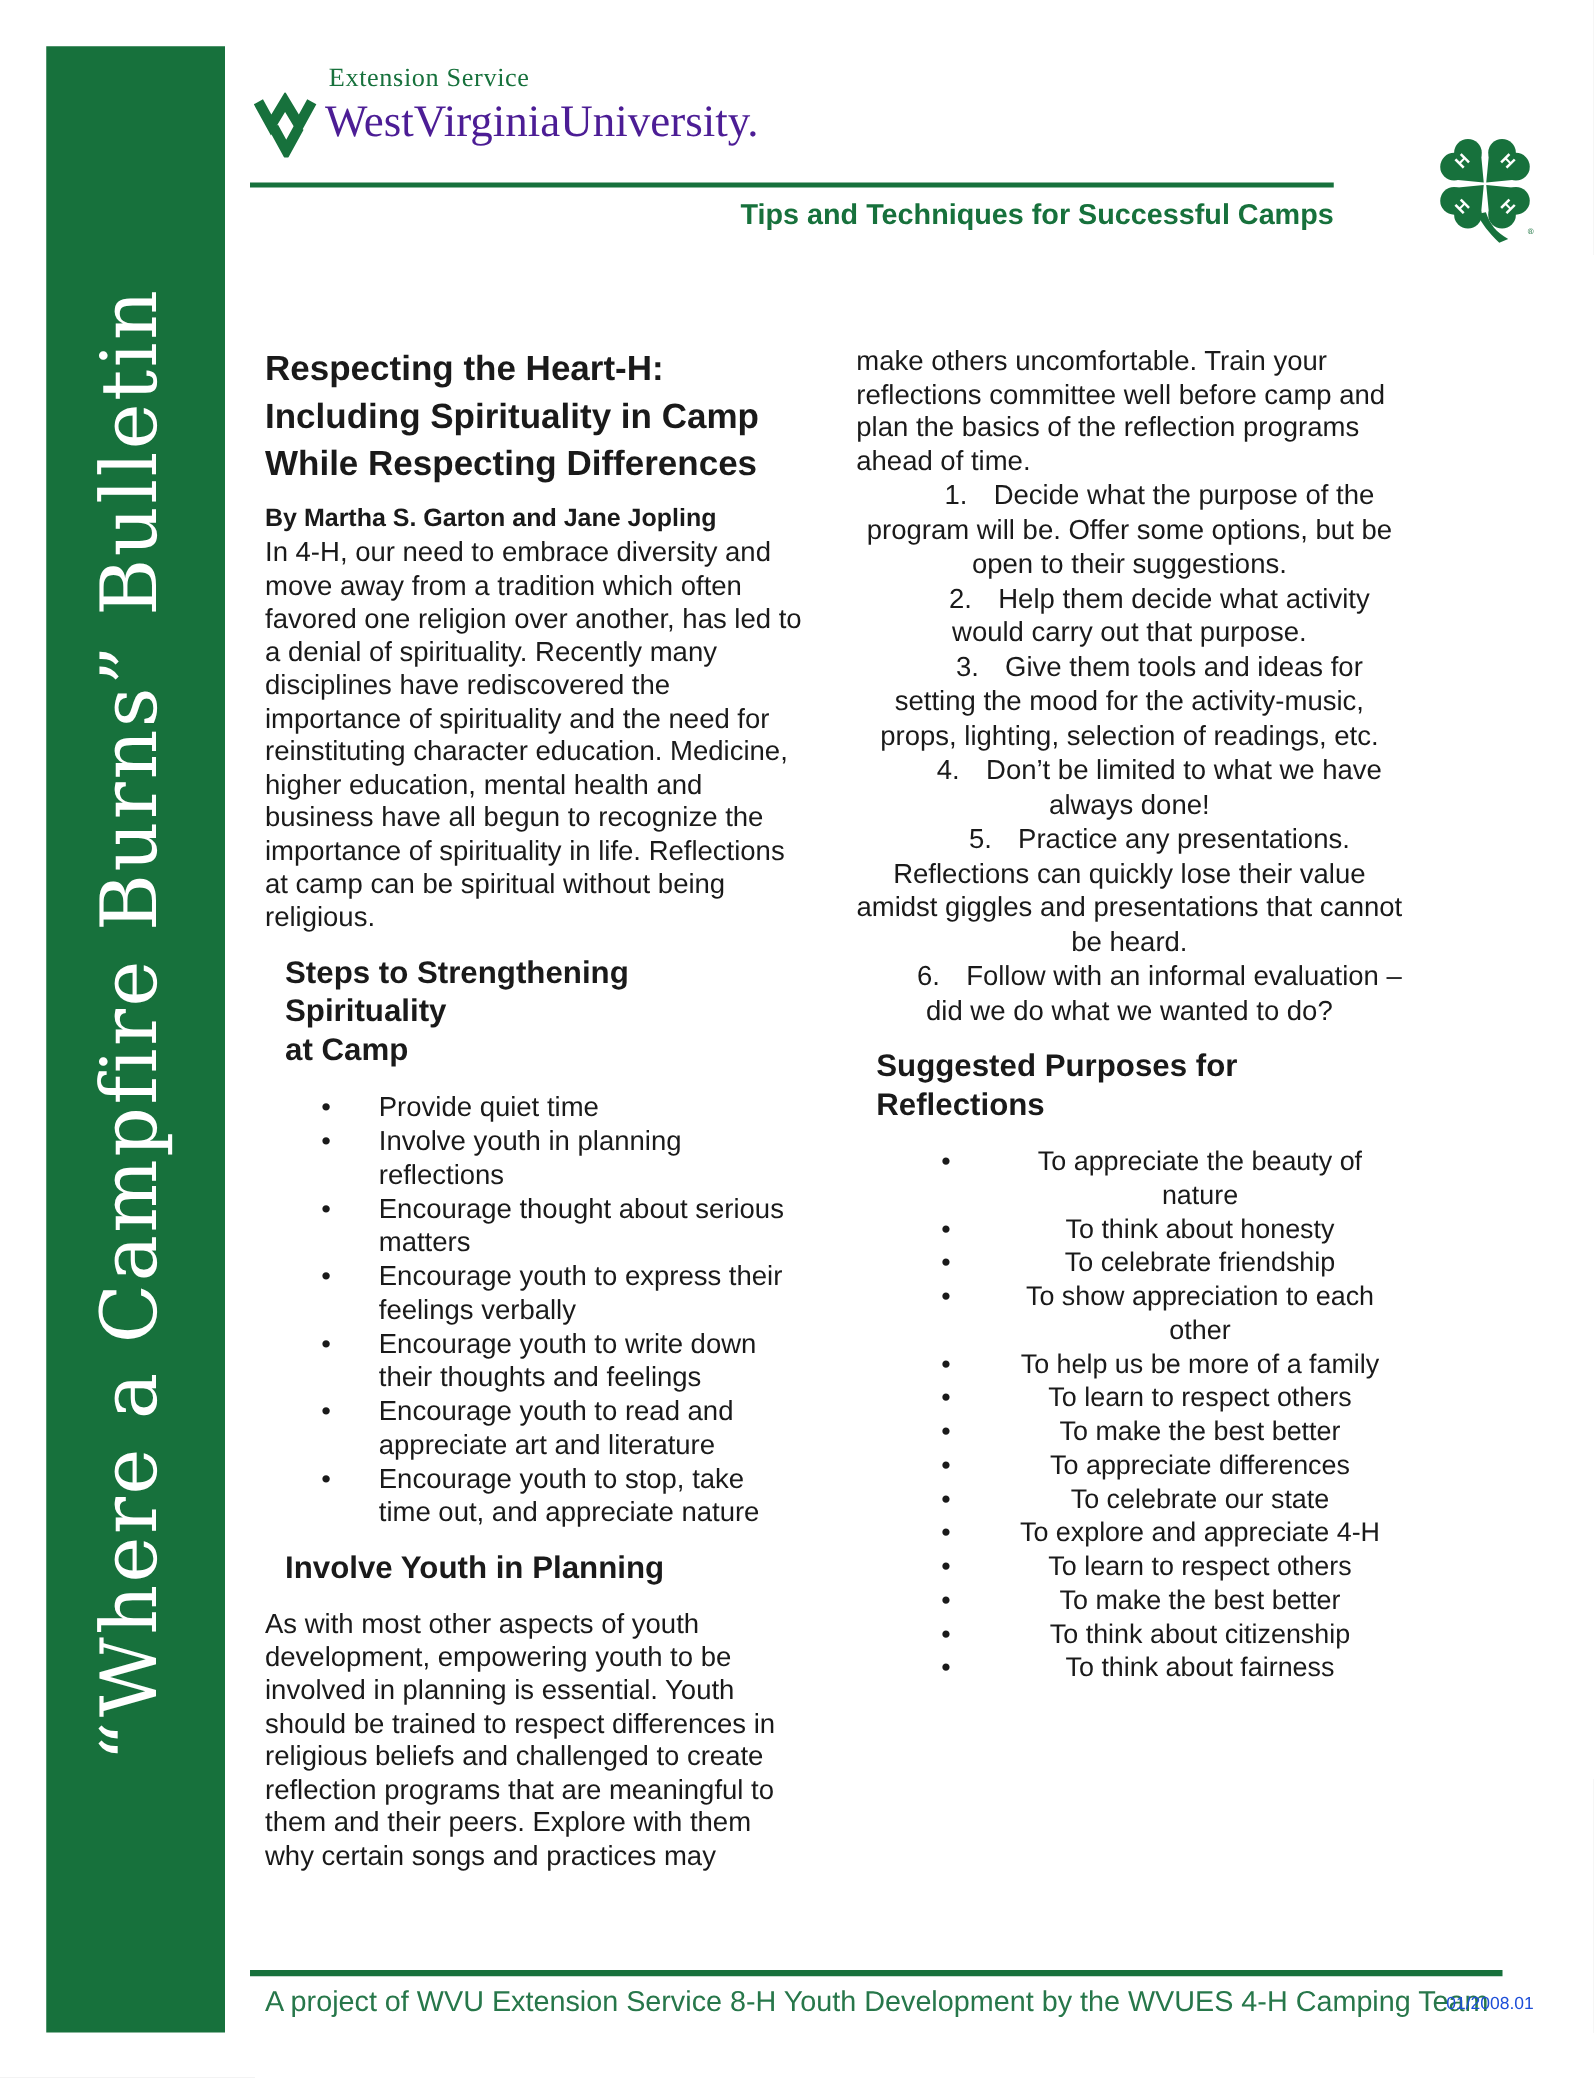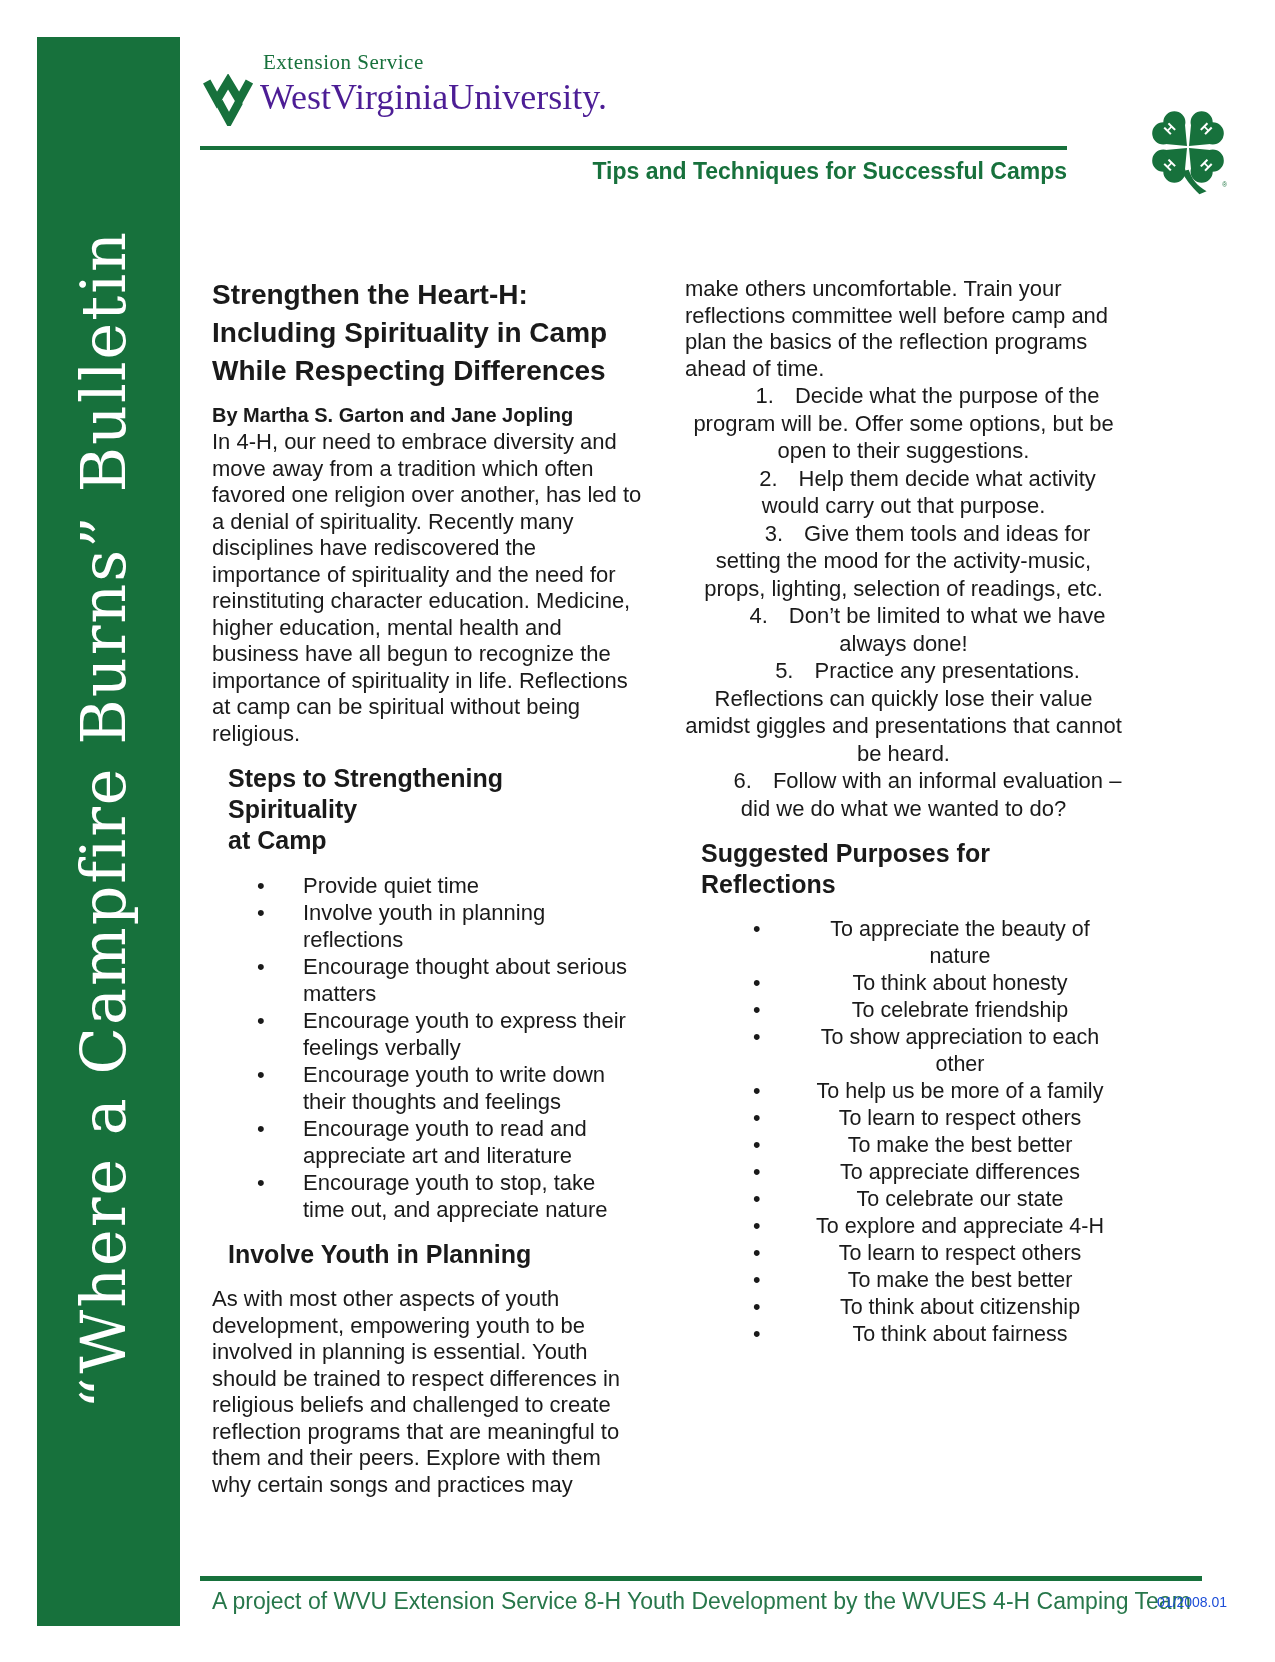--- a/index.html
+++ b/index.html
@@ -142,21 +142,21 @@
         <g transform="translate(0,-36) rotate(-90)">
           <text text-anchor="middle" dominant-baseline="central" font-family="Liberation Sans, sans-serif" font-size="19" font-weight="bold" fill="#ffffff">H</text>
         </g>
       </g>
       <text x="48" y="56" font-size="9" font-family="Liberation Sans, sans-serif">®</text>
     </g>
   </svg>
 
   <div class="col-left">
     <h1 class="doc-title">
-      <div>Strengthen the Heart-H:</div>
+      <div>Respecting the Heart-H:</div>
       <div>Including Spirituality in Camp</div>
       <div>While Respecting Differences</div>
     </h1>
     <p class="byline">By Martha S. Garton and Jane Jopling</p>
     <p class="body intro">In 4-H, our need to embrace diversity and move away from a tradition which often favored one religion over another, has led to a denial of spirituality. Recently many disciplines have rediscovered the importance of spirituality and the need for reinstituting character education. Medicine, higher education, mental health and business have all begun to recognize the importance of spirituality in life. Reflections at camp can be spiritual without being religious.</p>
 
     <h2 class="sec steps-h">
       <div>Steps to Strengthening Spirituality</div>
       <div>at Camp</div>
     </h2>

